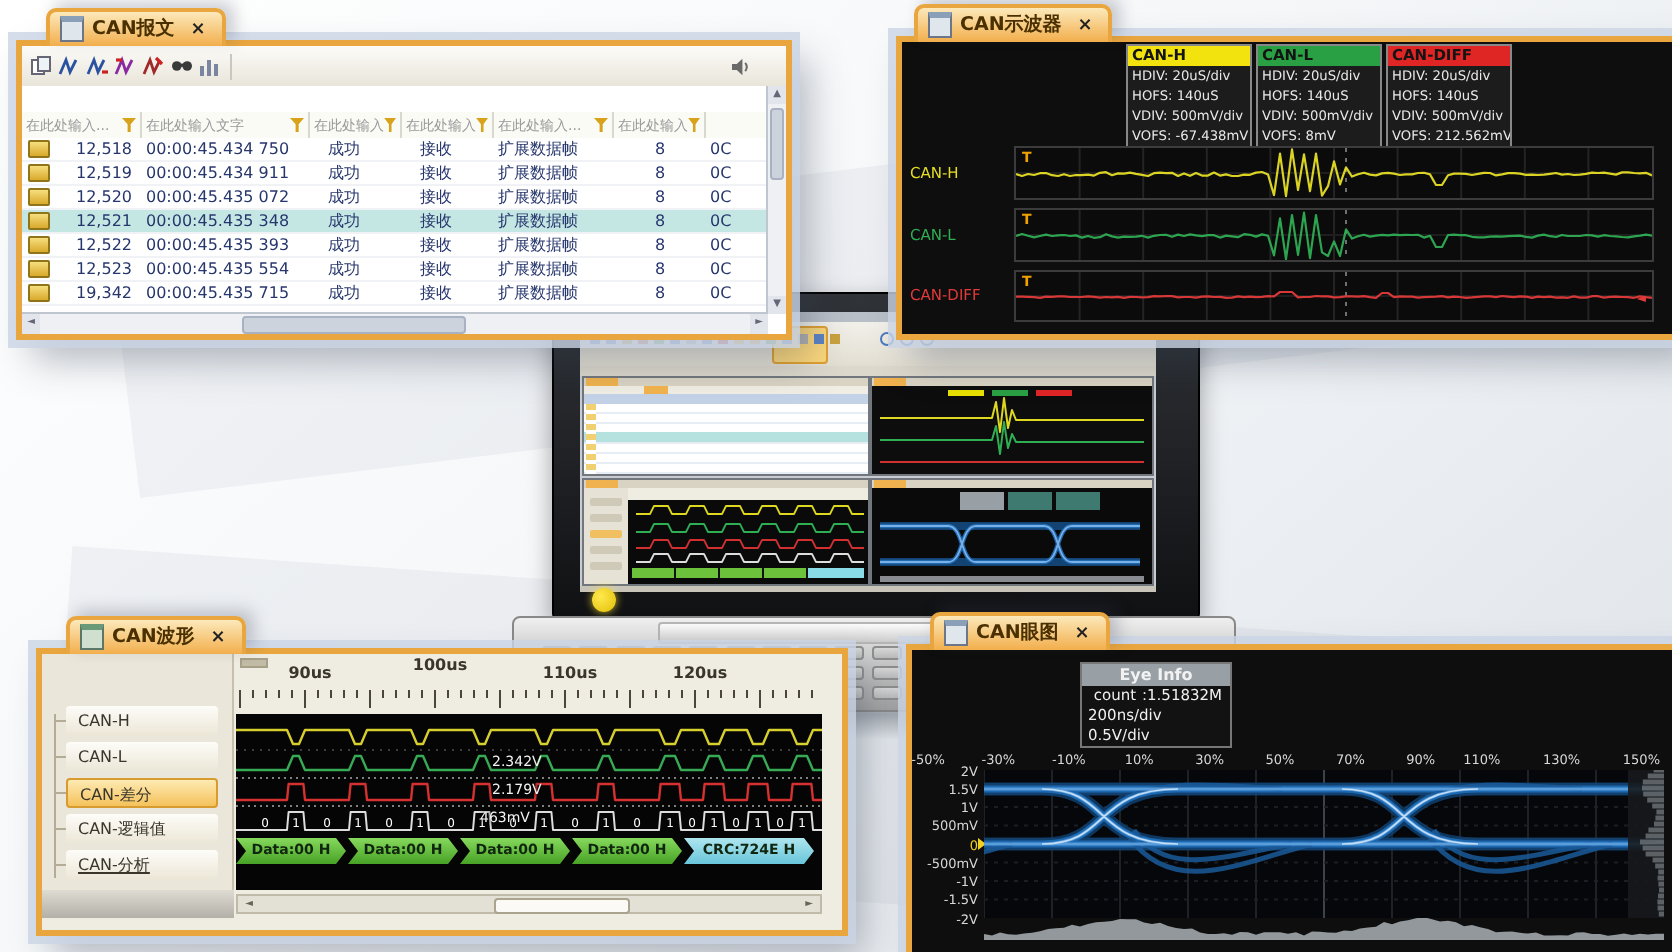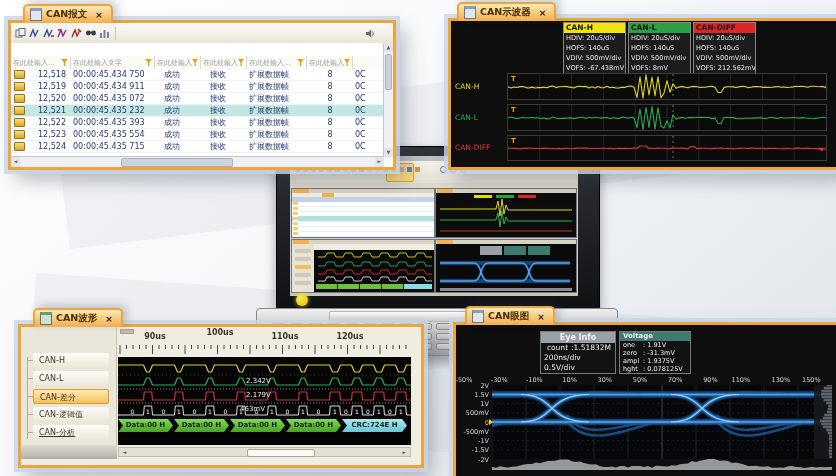--- a/index.html
+++ b/index.html
@@ -342,21 +342,21 @@
               <div style="box-sizing: border-box; width: 46px; padding-left: 9px;">接收</div>
               <div style="box-sizing: border-box; width: 60px; padding-left: 2px; white-space: nowrap;">扩展数据帧</div>
               <div style="box-sizing: border-box; width: 46px; text-align: center;">8</div>
               <div style="box-sizing: border-box; flex: 1 1 0%; padding-left: 2px; overflow: hidden;">0C</div>
             </div>
             <div style="display: flex; height: 11px; align-items: center; font-size: 8px; color: rgb(39, 55, 110); background: rgb(197, 231, 228); border-bottom: 1px solid rgb(241, 242, 245);">
               <div style="box-sizing: border-box; width: 16px; display: flex; justify-content: center;">
                 <div style="width: 9px; height: 7px; background: linear-gradient(rgb(246, 223, 126), rgb(217, 169, 44)); border: 1px solid rgb(143, 116, 24); border-radius: 1px;"></div>
               </div>
               <div style="box-sizing: border-box; width: 44px; text-align: right; padding-right: 5px;">12,521</div>
-              <div style="box-sizing: border-box; width: 84px; padding-left: 2px; white-space: nowrap;">00:00:45.435 232</div>
+              <div style="box-sizing: border-box; width: 84px; padding-left: 2px; white-space: nowrap;">00:00:45.435 348</div>
               <div style="box-sizing: border-box; width: 46px; padding-left: 9px;">成功</div>
               <div style="box-sizing: border-box; width: 46px; padding-left: 9px;">接收</div>
               <div style="box-sizing: border-box; width: 60px; padding-left: 2px; white-space: nowrap;">扩展数据帧</div>
               <div style="box-sizing: border-box; width: 46px; text-align: center;">8</div>
               <div style="box-sizing: border-box; flex: 1 1 0%; padding-left: 2px; overflow: hidden;">0C</div>
             </div>
             <div style="display: flex; height: 11px; align-items: center; font-size: 8px; color: rgb(39, 55, 110); background: rgb(255, 255, 255); border-bottom: 1px solid rgb(241, 242, 245);">
               <div style="box-sizing: border-box; width: 16px; display: flex; justify-content: center;">
                 <div style="width: 9px; height: 7px; background: linear-gradient(rgb(246, 223, 126), rgb(217, 169, 44)); border: 1px solid rgb(143, 116, 24); border-radius: 1px;"></div>
               </div>
@@ -377,21 +377,21 @@
               <div style="box-sizing: border-box; width: 46px; padding-left: 9px;">成功</div>
               <div style="box-sizing: border-box; width: 46px; padding-left: 9px;">接收</div>
               <div style="box-sizing: border-box; width: 60px; padding-left: 2px; white-space: nowrap;">扩展数据帧</div>
               <div style="box-sizing: border-box; width: 46px; text-align: center;">8</div>
               <div style="box-sizing: border-box; flex: 1 1 0%; padding-left: 2px; overflow: hidden;">0C</div>
             </div>
             <div style="display: flex; height: 11px; align-items: center; font-size: 8px; color: rgb(39, 55, 110); background: rgb(255, 255, 255); border-bottom: 1px solid rgb(241, 242, 245);">
               <div style="box-sizing: border-box; width: 16px; display: flex; justify-content: center;">
                 <div style="width: 9px; height: 7px; background: linear-gradient(rgb(246, 223, 126), rgb(217, 169, 44)); border: 1px solid rgb(143, 116, 24); border-radius: 1px;"></div>
               </div>
-              <div style="box-sizing: border-box; width: 44px; text-align: right; padding-right: 5px;">12,524</div>
+              <div style="box-sizing: border-box; width: 44px; text-align: right; padding-right: 5px;">19,342</div>
               <div style="box-sizing: border-box; width: 84px; padding-left: 2px; white-space: nowrap;">00:00:45.435 715</div>
               <div style="box-sizing: border-box; width: 46px; padding-left: 9px;">成功</div>
               <div style="box-sizing: border-box; width: 46px; padding-left: 9px;">接收</div>
               <div style="box-sizing: border-box; width: 60px; padding-left: 2px; white-space: nowrap;">扩展数据帧</div>
               <div style="box-sizing: border-box; width: 46px; text-align: center;">8</div>
               <div style="box-sizing: border-box; flex: 1 1 0%; padding-left: 2px; overflow: hidden;">0C</div>
             </div>
           </div>
           <div style="position: absolute; right: 0px; top: 0px; width: 9px; bottom: 10px; background: rgb(238, 240, 243); border-left: 1px solid rgb(192, 198, 207);">
             <div style="position: absolute; top: 0px; left: 0px; right: 0px; height: 9px; font-size: 5px; color: rgb(102, 102, 119); text-align: center; line-height: 9px; background: rgb(226, 230, 236);">▲</div>
@@ -627,50 +627,31 @@
             <div style="width: 27px;">count</div>
             <div style="">:1.51832M</div>
           </div>
           <div style="display: flex; height: 10px; line-height: 10px; font-size: 7.5px; color: rgb(240, 240, 240); padding: 0px 3px; white-space: nowrap; overflow: hidden;">
             <div style="">200ns/div</div>
           </div>
           <div style="display: flex; height: 10px; line-height: 10px; font-size: 7.5px; color: rgb(240, 240, 240); padding: 0px 3px; white-space: nowrap; overflow: hidden;">
             <div style="">0.5V/div</div>
           </div>
         </div>
-        <div style="position: absolute; left: 163px; top: 6px; width: 72px; background: rgba(18, 18, 18, 0.92); border: 1px solid rgb(119, 119, 119); box-sizing: border-box;">
-          <div style="height: 9px; line-height: 9px; background: rgb(62, 122, 112); color: rgb(242, 242, 242); font-size: 7px; font-weight: bold; padding: 0px 3px;">Voltage</div>
-          <div style="display: flex; height: 8px; line-height: 8px; font-size: 6.5px; color: rgb(240, 240, 240); padding: 0px 3px; white-space: nowrap; overflow: hidden;">
-            <div style="width: 20px;">one</div>
-            <div style="">: 1.91V</div>
-          </div>
-          <div style="display: flex; height: 8px; line-height: 8px; font-size: 6.5px; color: rgb(240, 240, 240); padding: 0px 3px; white-space: nowrap; overflow: hidden;">
-            <div style="width: 20px;">zero</div>
-            <div style="">: -31.3mV</div>
-          </div>
-          <div style="display: flex; height: 8px; line-height: 8px; font-size: 6.5px; color: rgb(240, 240, 240); padding: 0px 3px; white-space: nowrap; overflow: hidden;">
-            <div style="width: 20px;">ampl</div>
-            <div style="">: 1.9375V</div>
-          </div>
-          <div style="display: flex; height: 8px; line-height: 8px; font-size: 6.5px; color: rgb(240, 240, 240); padding: 0px 3px; white-space: nowrap; overflow: hidden;">
-            <div style="width: 20px;">hght</div>
-            <div style="">: 0.078125V</div>
-          </div>
-        </div>
         <div style="position: absolute; left: -6px; top: 51px; width: 28px; text-align: center; font-size: 6.5px; color: rgb(216, 216, 216);">-50%</div>
         <div style="position: absolute; left: 29.2px; top: 51px; width: 28px; text-align: center; font-size: 6.5px; color: rgb(216, 216, 216);">-30%</div>
         <div style="position: absolute; left: 64.4px; top: 51px; width: 28px; text-align: center; font-size: 6.5px; color: rgb(216, 216, 216);">-10%</div>
         <div style="position: absolute; left: 99.6px; top: 51px; width: 28px; text-align: center; font-size: 6.5px; color: rgb(216, 216, 216);">10%</div>
         <div style="position: absolute; left: 134.8px; top: 51px; width: 28px; text-align: center; font-size: 6.5px; color: rgb(216, 216, 216);">30%</div>
         <div style="position: absolute; left: 170px; top: 51px; width: 28px; text-align: center; font-size: 6.5px; color: rgb(216, 216, 216);">50%</div>
         <div style="position: absolute; left: 205.2px; top: 51px; width: 28px; text-align: center; font-size: 6.5px; color: rgb(216, 216, 216);">70%</div>
         <div style="position: absolute; left: 240.4px; top: 51px; width: 28px; text-align: center; font-size: 6.5px; color: rgb(216, 216, 216);">90%</div>
         <div style="position: absolute; left: 275.6px; top: 51px; width: 28px; text-align: left; font-size: 6.5px; color: rgb(216, 216, 216);">110%</div>
         <div style="position: absolute; left: 310.8px; top: 51px; width: 28px; text-align: center; font-size: 6.5px; color: rgb(216, 216, 216);">130%</div>
-        <div style="position: absolute; left: 346px; top: 51px; width: 28px; text-align: left; font-size: 6.5px; color: rgb(216, 216, 216);">150%</div>
+        <div style="position: absolute; left: 346px; top: 51px; width: 28px; text-align: right; font-size: 6.5px; color: rgb(216, 216, 216);">150%</div>
         <div style="position: absolute; left: 2px; top: 56.5px; width: 31px; text-align: right; font-size: 6.5px; color: rgb(216, 216, 216);">2V</div>
         <div style="position: absolute; left: 2px; top: 65.75px; width: 31px; text-align: right; font-size: 6.5px; color: rgb(216, 216, 216);">1.5V</div>
         <div style="position: absolute; left: 2px; top: 75px; width: 31px; text-align: right; font-size: 6.5px; color: rgb(216, 216, 216);">1V</div>
         <div style="position: absolute; left: 2px; top: 84.25px; width: 31px; text-align: right; font-size: 6.5px; color: rgb(216, 216, 216);">500mV</div>
         <div style="position: absolute; left: 2px; top: 93.5px; width: 31px; text-align: right; font-size: 6.5px; color: rgb(240, 208, 32);">0</div>
         <div style="position: absolute; left: 2px; top: 102.75px; width: 31px; text-align: right; font-size: 6.5px; color: rgb(216, 216, 216);">-500mV</div>
         <div style="position: absolute; left: 2px; top: 112px; width: 31px; text-align: right; font-size: 6.5px; color: rgb(216, 216, 216);">-1V</div>
         <div style="position: absolute; left: 2px; top: 121.25px; width: 31px; text-align: right; font-size: 6.5px; color: rgb(216, 216, 216);">-1.5V</div>
         <div style="position: absolute; left: 2px; top: 130.5px; width: 31px; text-align: right; font-size: 6.5px; color: rgb(216, 216, 216);">-2V</div>
         <div style="position: absolute; left: 33px; top: 94px; width: 0px; height: 0px; border-top: 3px solid transparent; border-bottom: 3px solid transparent; border-left: 4px solid rgb(240, 208, 32);"></div>

